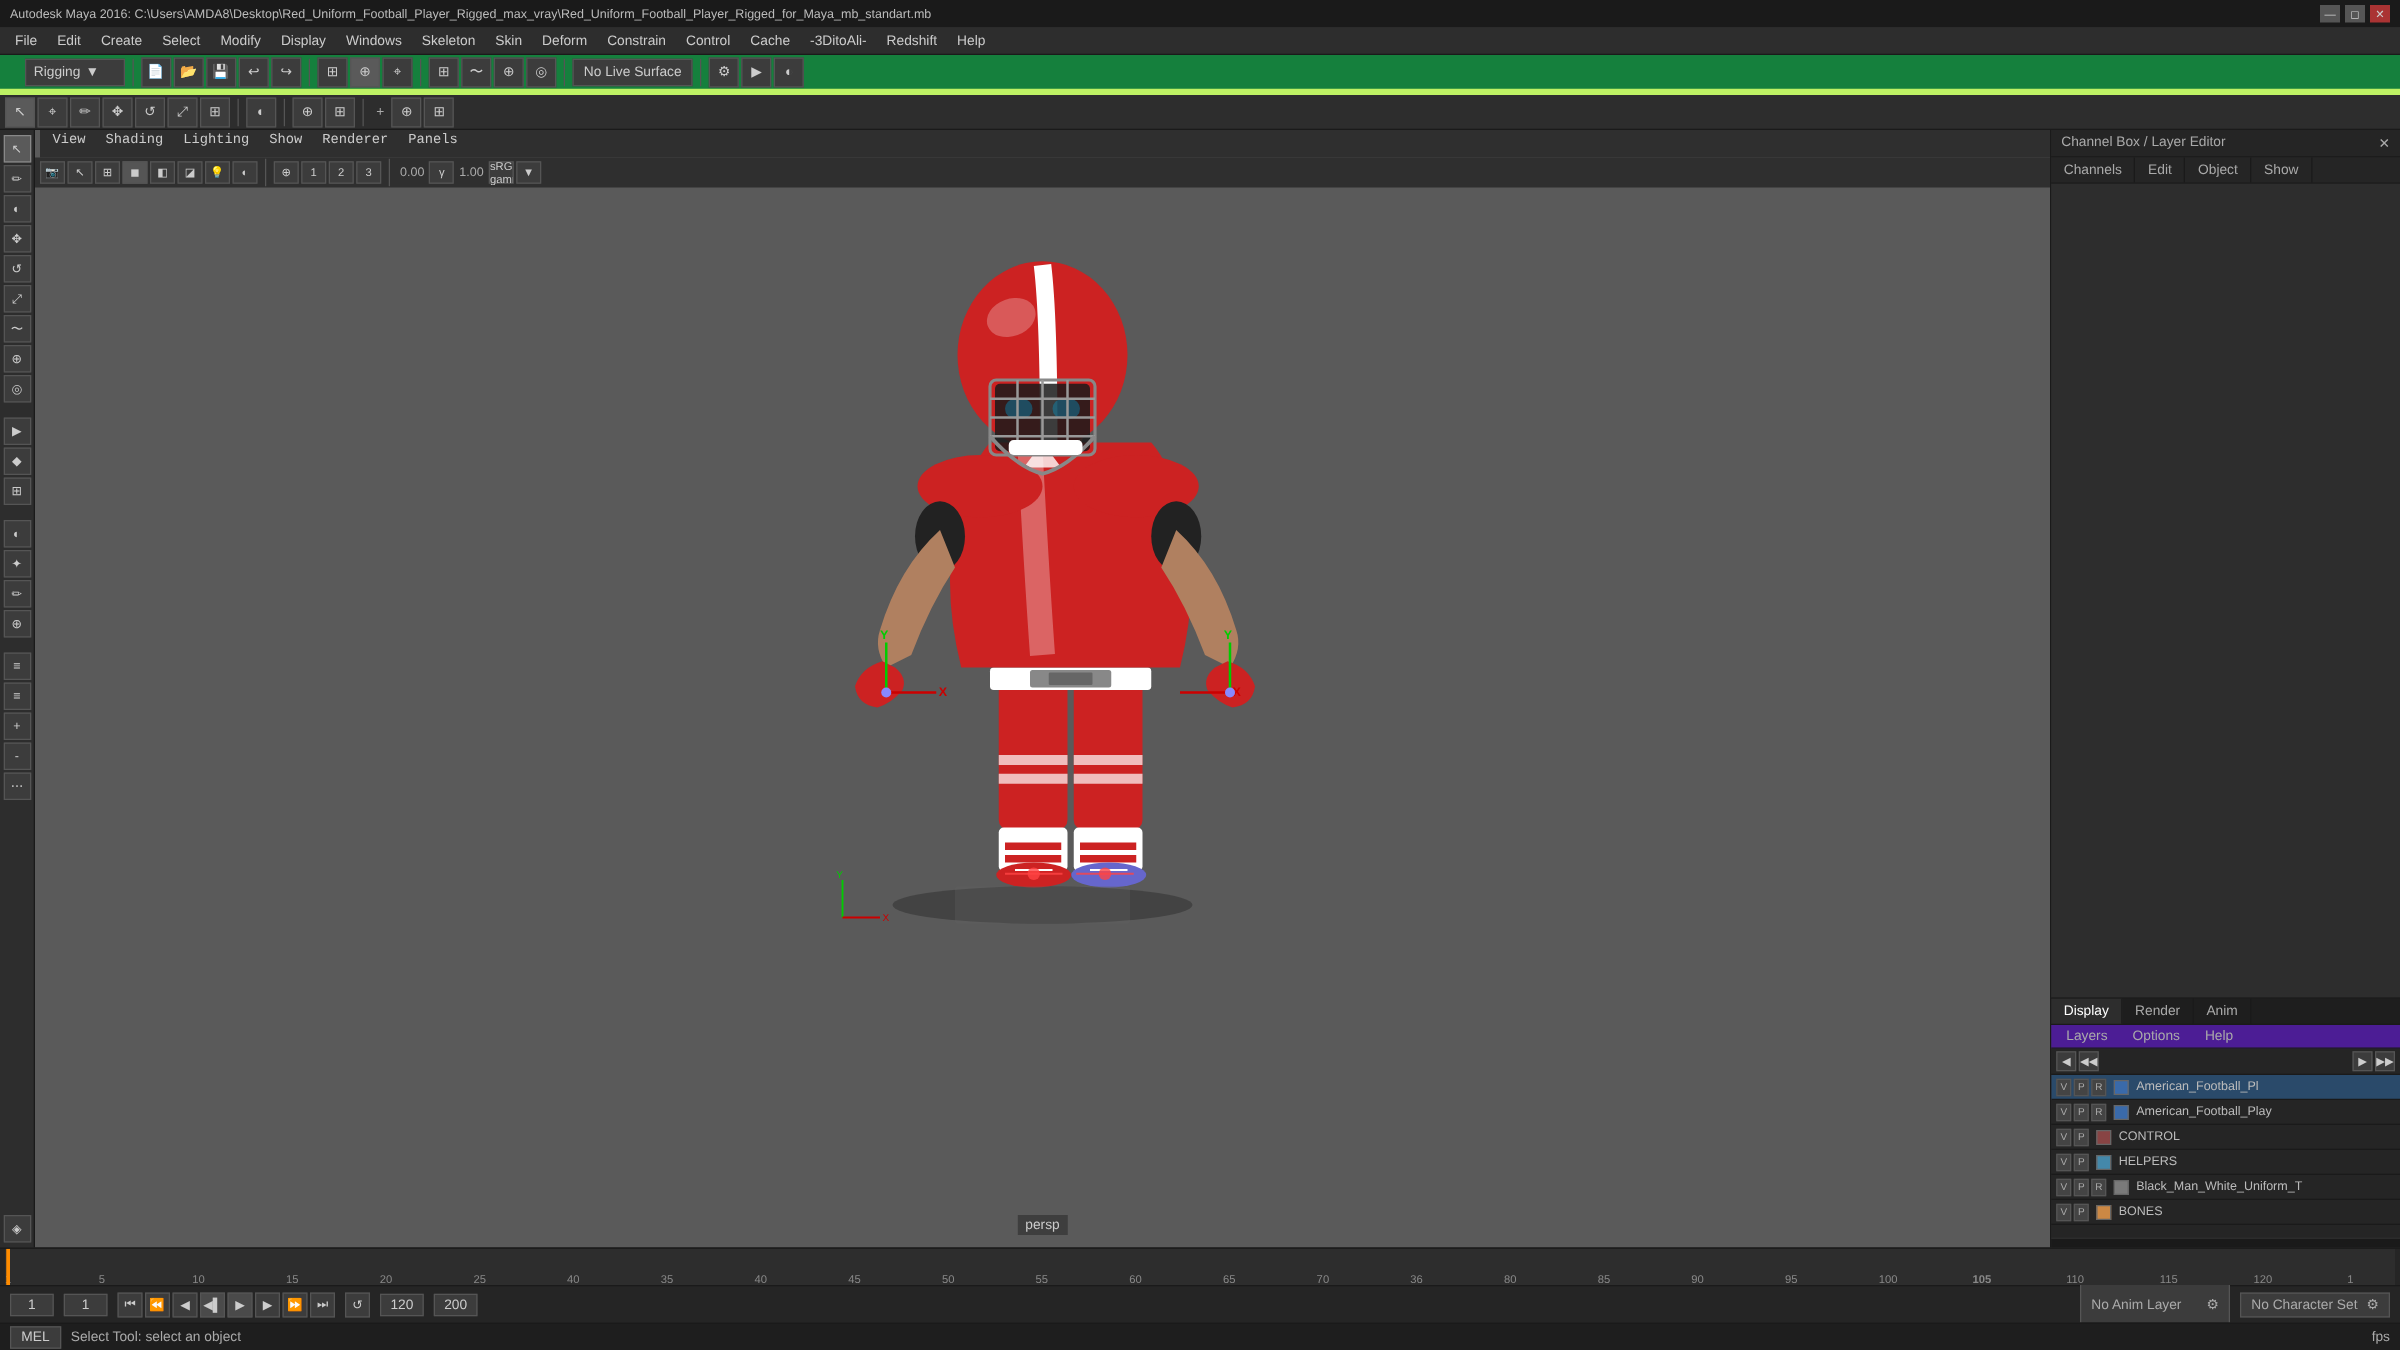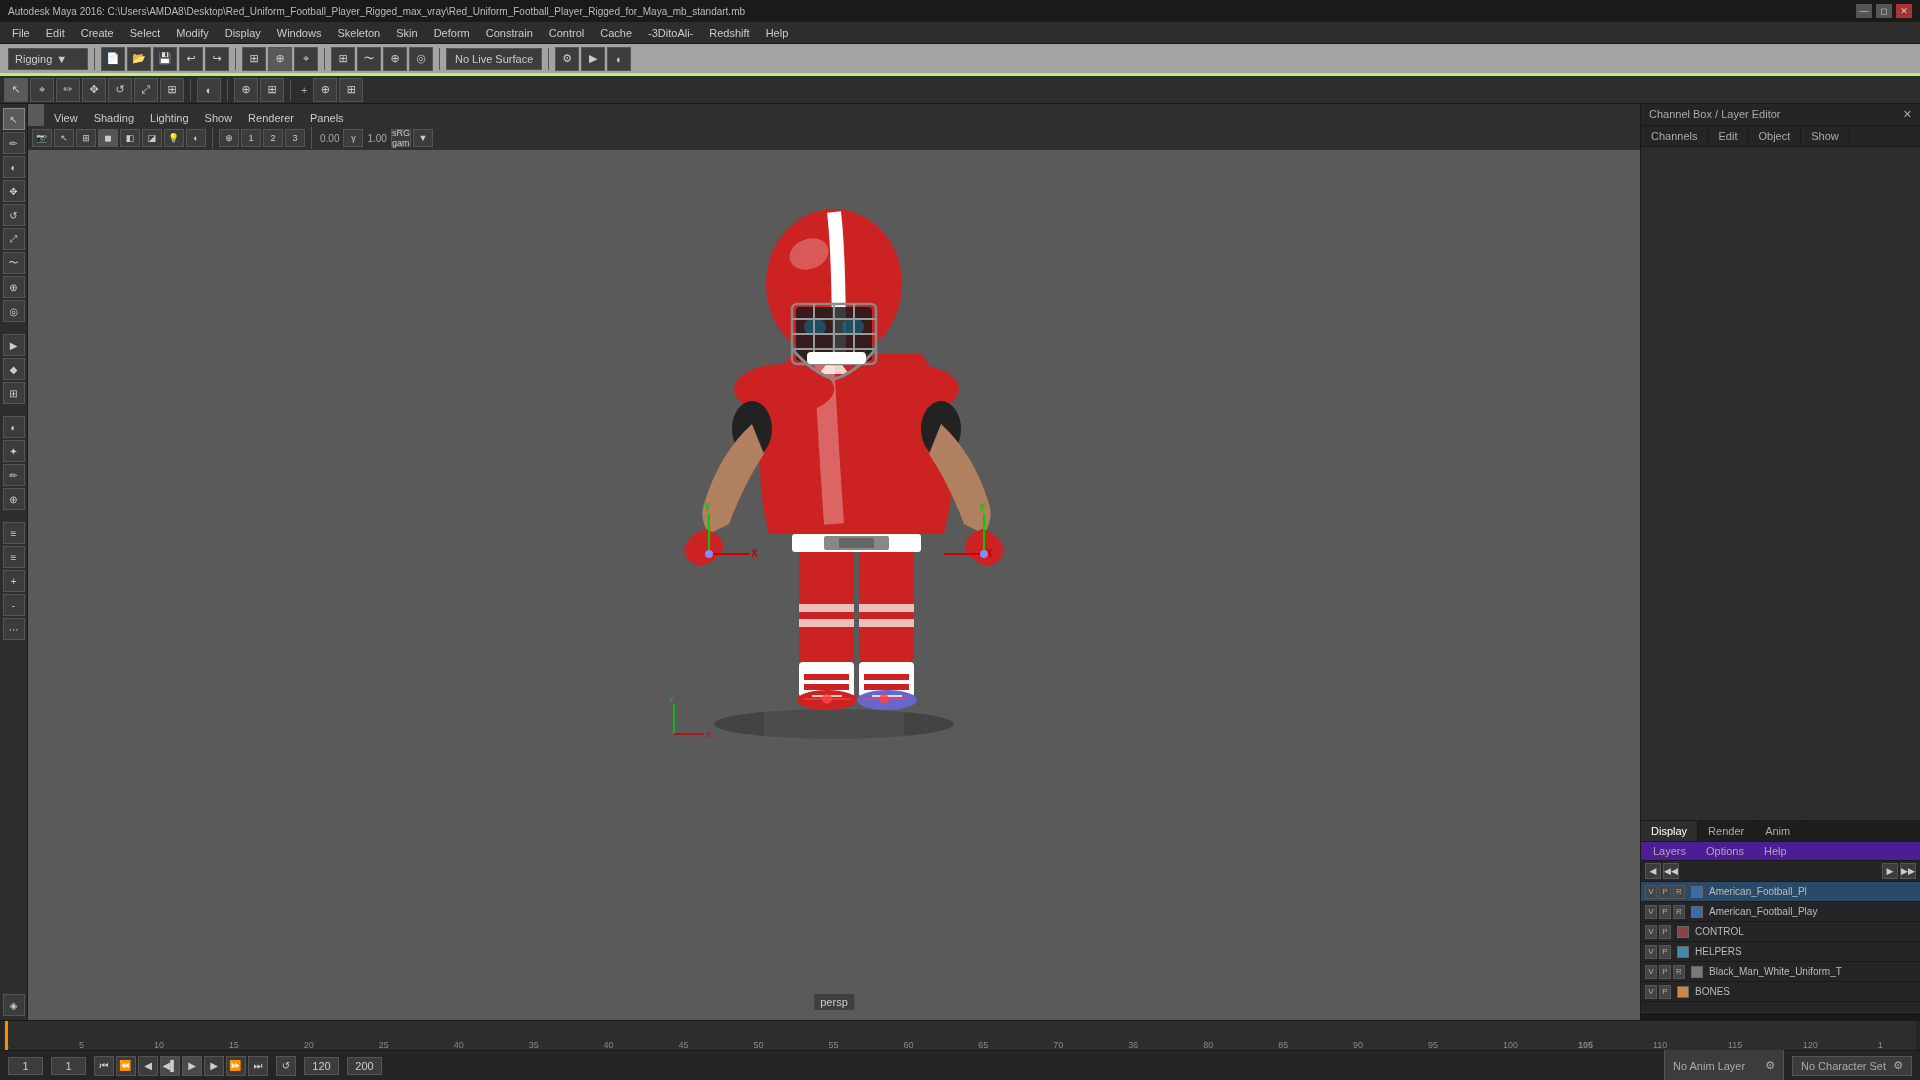--- a/index.html
+++ b/index.html
@@ -50,27 +50,27 @@
     }
     .menu-item {
       padding: 2px 8px;
       color: #ccc;
       cursor: pointer;
       font-size: 11px;
     }
 
     
     #toolbar1 {
-      background: #a3a3a3;
+      background: #15803d;
       height: 32px;
       display: flex;
       align-items: center;
-      padding: 0 8px;
+      padding: 0 20px;
       gap: 2px;
-      border-bottom: 3px solid #bef264;
+      border-bottom: 5px solid #bef264;
     }
     .toolbar-btn {
       width: 24px;
       height: 24px;
       background: #3c3c3c;
       border: 1px solid #555;
       color: #ccc;
       display: flex;
       align-items: center;
       justify-content: center;
@@ -152,26 +152,27 @@
       background: #5a5a5a;
       position: relative;
       overflow: hidden;
     }
 
     
     #viewport-menu {
       background: rgba(40,40,40,0.85);
       height: 22px;
       display: flex;
-      align-items: flex-end;
+      align-items: flex-start;
       padding: 0 4px;
       gap: 4px;
       position: absolute;
-      top: 0; left: 16px; right: 0;
+      top: 0; left: 4px; right: 0;
       z-index: 10;
+      font-family: Liberation Mono, monospace;
     }
     #viewport-menu .vmenu-item {
       padding: 2px 6px;
       color: #ccc;
       cursor: pointer;
       font-size: 11px;
     }
 
     
     #viewport-toolbar {
@@ -889,14 +890,19 @@
       <span>No Anim Layer</span>
       <span style="margin-left:auto;">⚙</span>
     </div>
 
     <div style="background:#3c3c3c; border:1px solid #555; padding:1px 8px; font-size:11px; color:#aaa; height:20px; display:flex; align-items:center; min-width:120px;">
       <span>No Character Set</span>
       <span style="margin-left:auto;">⚙</span>
     </div>
   </div>
 
+  <div id="status-bar">
+    <div class="status-mel">MEL</div>
+    <div class="status-text">Select Tool: select an object</div>
+    <div style="color:#aaa; font-size:11px; margin-left:auto;">fps</div>
+  </div>
 
 </div>
 
 </body></html>

